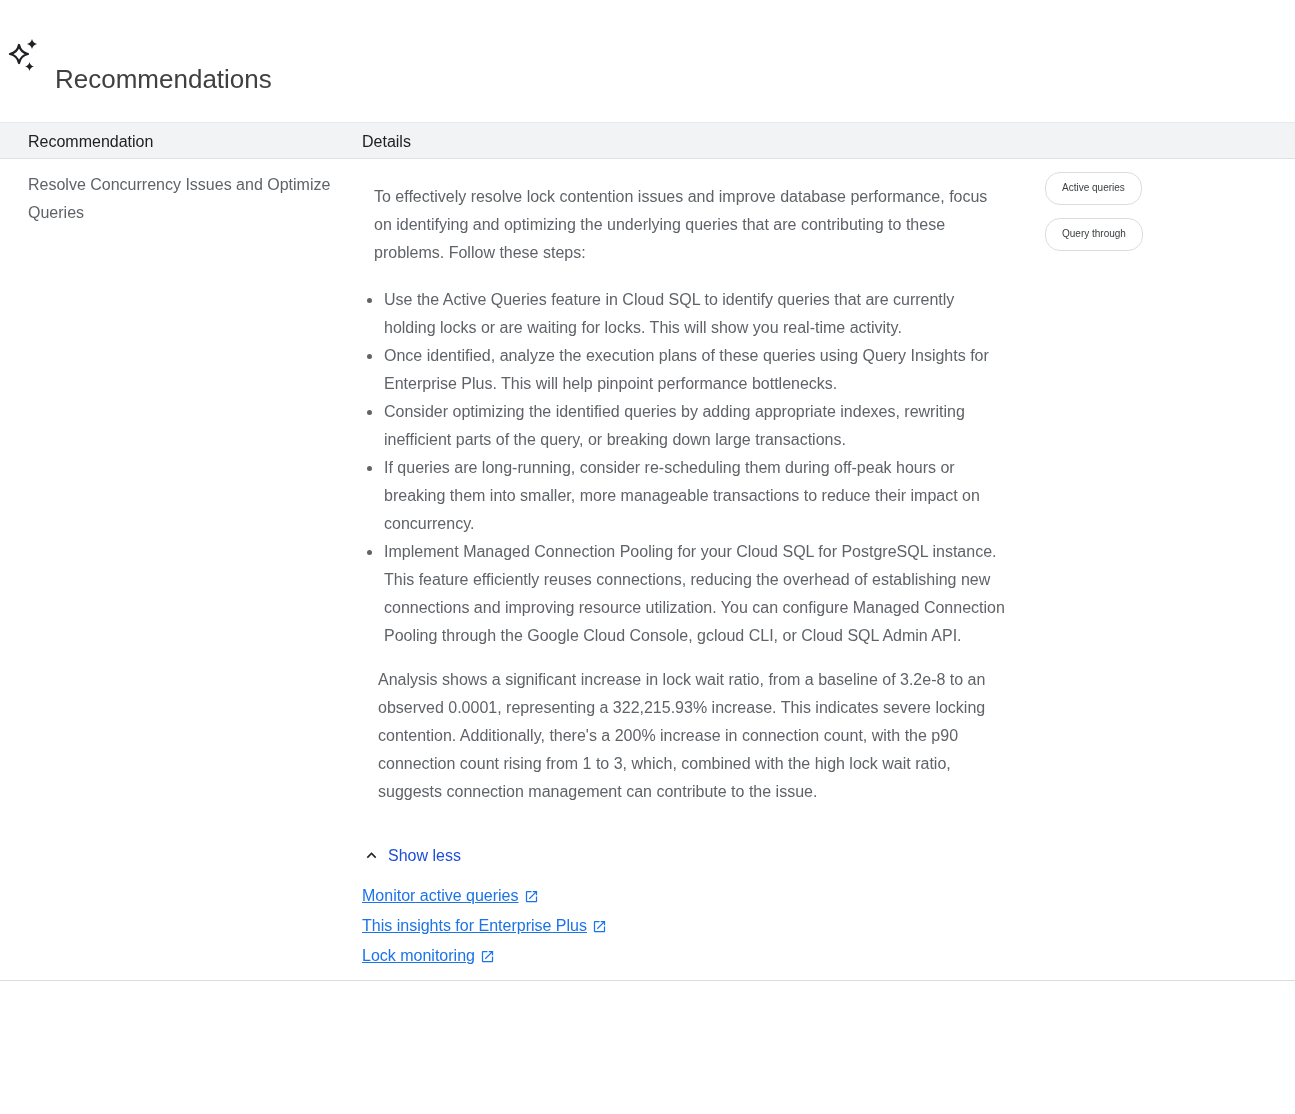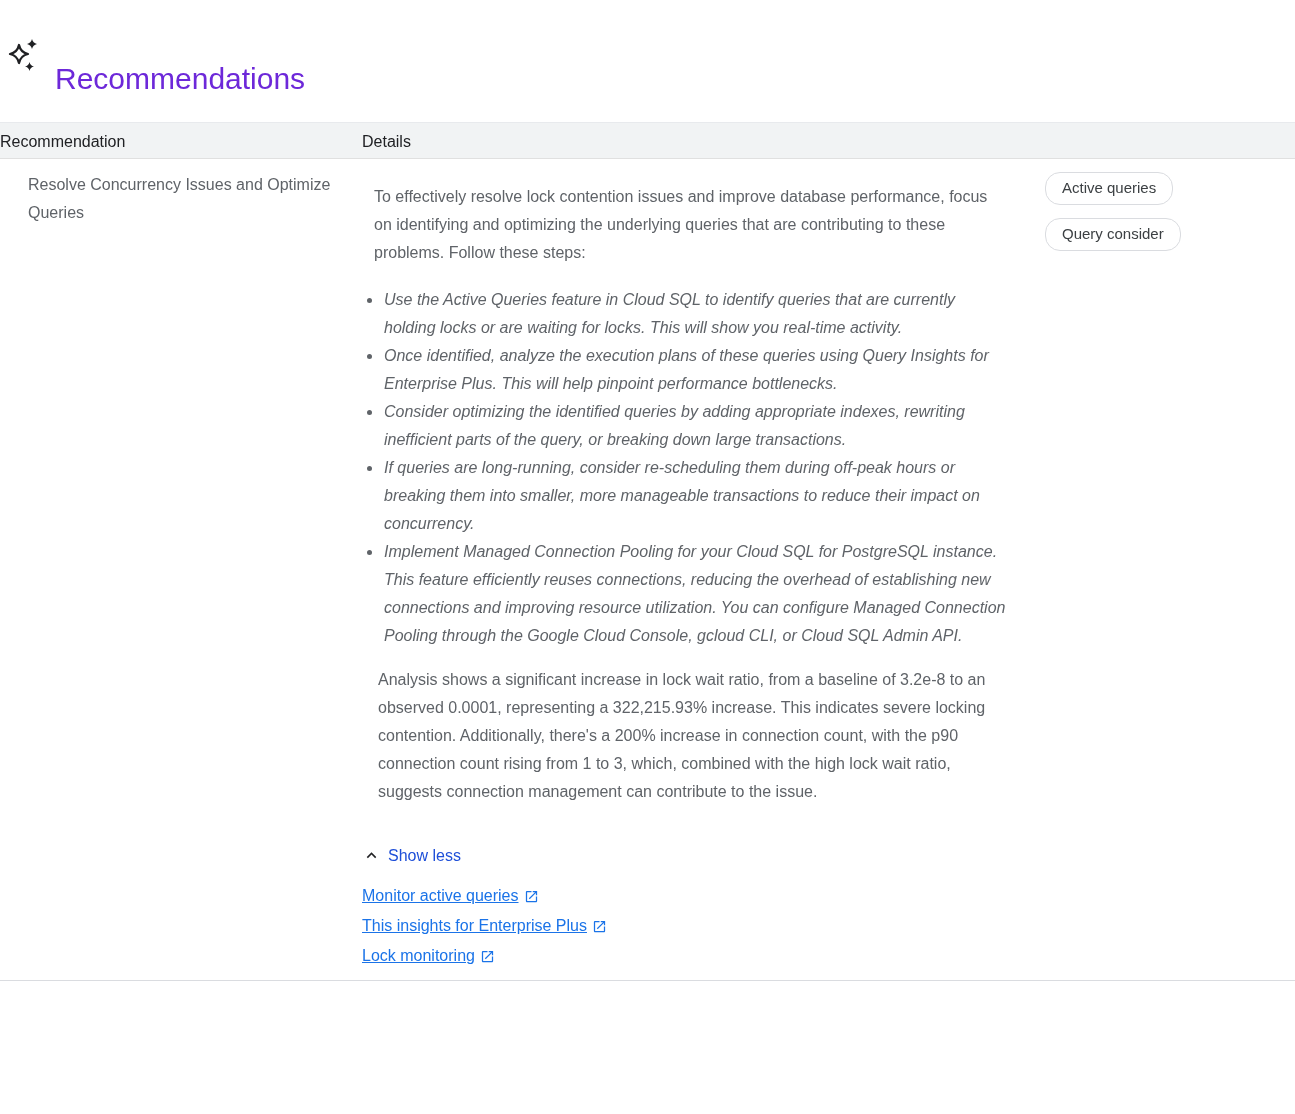--- a/index.html
+++ b/index.html
@@ -18,23 +18,23 @@
     padding: 16px 0 0 8px;
   }
   .sparkle-wrap {
     width: 47px;
     flex: 0 0 47px;
     display: flex;
     align-items: center;
     justify-content: flex-start;
   }
   .rec-header-text h1 {
-    font-size: 30px;
+    font-size: 26px;
     font-weight: 400;
-    color: #6d28d9;
+    color: #404040;
     line-height: 30px;
     letter-spacing: 0;
     margin-top: 48px;
   }
   .rec-header-text p {
     font-size: 16px;
     color: #80868b;
     line-height: 26px;
     margin-top: 4px;
   }
@@ -51,21 +51,21 @@
     border-bottom: 1px solid #e0e0e0;
     height: 37px;
     align-items: center;
   }
   .th {
     font-size: 16px;
     font-weight: 500;
     color: #202124;
     line-height: 37px;
   }
-  .th-rec { }
+  .th-rec { padding-left: 28px; }
 
   .tbody-row {
     border-bottom: 1px solid #dadce0;
     padding: 12px 0 10px 0;
   }
   .cell-rec {
     padding-left: 28px;
     padding-right: 24px;
     font-size: 16px;
     line-height: 28px;
@@ -75,21 +75,20 @@
     font-size: 16px;
     line-height: 28px;
     color: #5f6368;
     padding-right: 36px;
   }
   .cell-details .intro { margin: 12px; }
   .cell-details ul {
     margin: 19px 0 0 0;
     padding-left: 21px;
     list-style-type: disc;
-    font-style: italic;
   }
   .cell-details li { padding-left: 1px; }
   .why-title {
     margin-top: 28px;
     font-weight: 700;
     color: #3c4043;
   }
   .why-text { margin: 16px; }
 
   
@@ -139,21 +138,21 @@
     align-items: flex-start;
     gap: 13px;
   }
   .chip {
     display: inline-block;
     border: 1px solid #dadce0;
     border-radius: 15px;
     background: #fff;
     padding: 5px 16px 6px 16px;
     font-family: inherit;
-    font-size: 15px;
+    font-size: 10px;
     font-weight: 500;
     color: #3c4043;
     line-height: 20px;
     cursor: pointer;
     white-space: nowrap;
   }
 </style>
 </head>
 <body>
 
@@ -229,18 +228,18 @@
               <svg width="15" height="15" viewBox="0 0 24 24" fill="#1a73e8">
                 <path d="M19 19H5V5h7V3H5c-1.11 0-2 .9-2 2v14c0 1.1.89 2 2 2h14c1.1 0 2-.9 2-2v-7h-2v7zM14 3v2h3.59l-9.83 9.83 1.41 1.41L19 6.41V10h2V3h-7z"></path>
               </svg>
             </span>
           </a>
         </div>
       </div>
 
       <div class="cell-actions">
         <button class="chip">Active queries</button>
-        <button class="chip">Query consider</button>
+        <button class="chip">Query through</button>
       </div>
 
     </div>
   </div>
 </div>
 
 </body></html>

